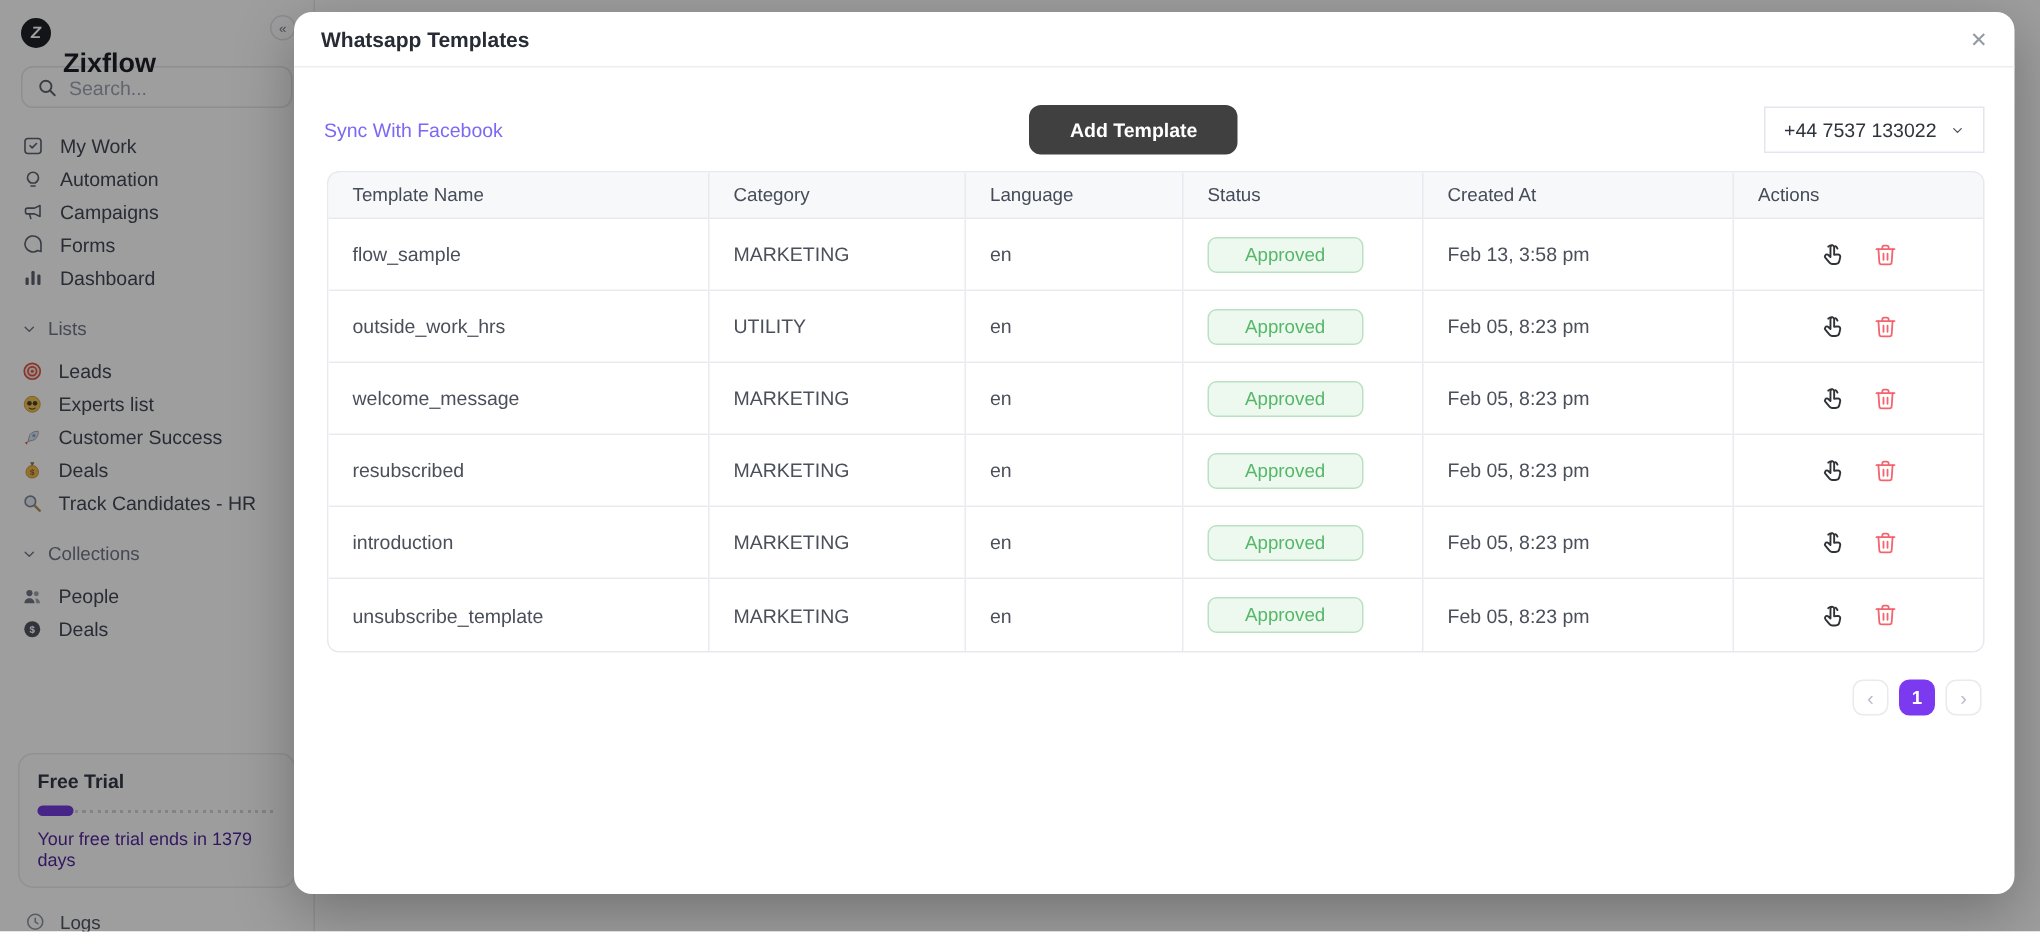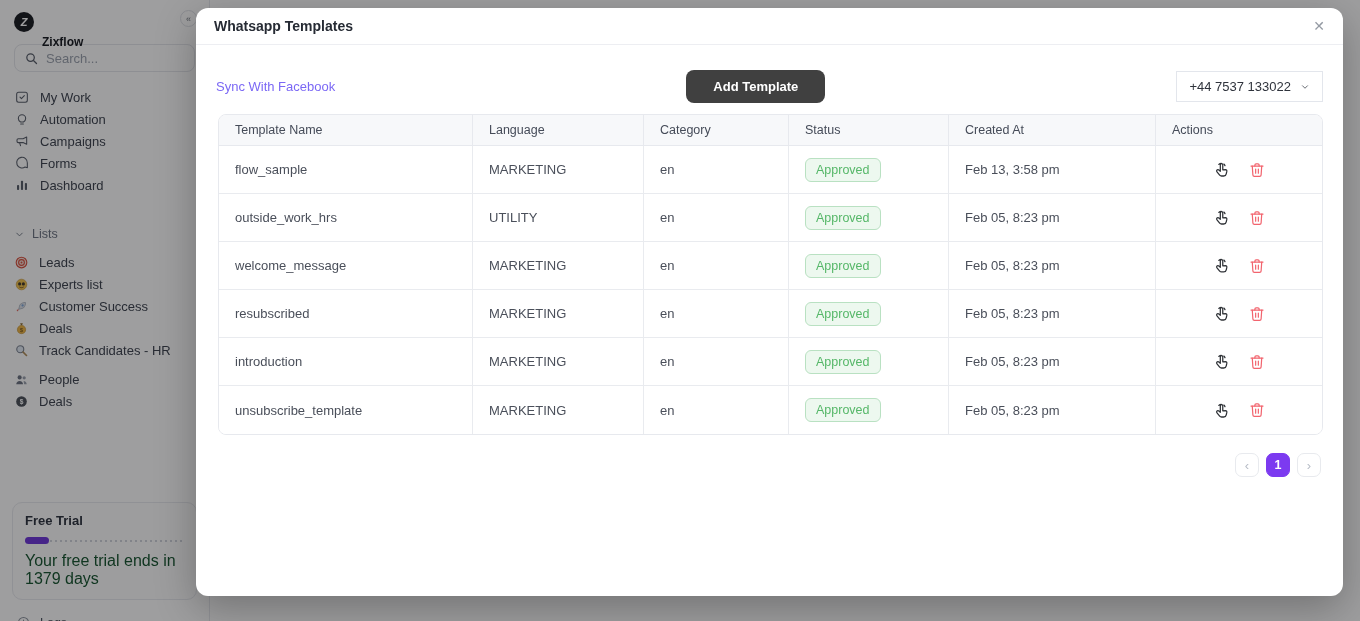--- a/index.html
+++ b/index.html
@@ -17,21 +17,21 @@
     position: absolute; left: 0; top: 0; width: 210px; height: 621px;
     background: #ffffff; border-right: 1px solid #e8eaee;
     padding: 12px 14px; z-index: 1;
   }
   .logo-row { display: flex; align-items: center; gap: 8px; height: 20px; }
   .logo-badge {
     width: 20px; height: 20px; border-radius: 50%; background: #17191f; color: #fff;
     display: flex; align-items: center; justify-content: center;
     font-size: 11px; font-weight: bold; font-style: italic;
   }
-  .logo-text { font-size: 12px; font-weight: 700; color: #15181e; margin-top: 40px; }
+  .logo-text { font-size: 18px; font-weight: 700; color: #15181e; margin-top: 40px; }
   .collapse-btn {
     position: absolute; left: 180px; top: 10px; width: 17px; height: 17px;
     border-radius: 50%; background: #fff; border: 1px solid #e0e2e8;
     display: flex; align-items: center; justify-content: center;
     font-size: 9px; color: #70767f; z-index: 2;
   }
   .search-box {
     margin-top: 12px; height: 28px; border: 1px solid #e4e6eb; border-radius: 8px;
     display: flex; align-items: center; gap: 7px; padding: 0 9px; background: #fff;
   }
@@ -39,41 +39,41 @@
     border: none; outline: none; width: 100%; font-size: 13px;
     font-family: "Liberation Sans", sans-serif; color: #3c424e; background: transparent;
   }
   .search-box input::placeholder { color: #9aa1ad; }
   .nav { margin-top: 14px; }
   .nav-item {
     display: flex; align-items: center; gap: 10px; height: 22px;
     font-size: 13px; color: #3c424e; cursor: pointer; border-radius: 6px;
   }
   .section-head {
-    display: flex; align-items: center; gap: 7px; height: 20px; margin-top: 28px;
+    display: flex; align-items: center; gap: 7px; height: 20px; margin-top: 13px;
     font-size: 12.5px; color: #6a7280; cursor: pointer;
   }
   .nicon { width: 16px; height: 16px; flex: 0 0 16px; }
   .cicon { width: 15px; height: 15px; flex: 0 0 15px; }
   .sidebar-bottom { position: absolute; left: 12px; right: 12px; top: 502px; }
   .trial-card {
     border: 1px solid #e8eaee; border-radius: 10px; background: #fdfdfe;
     padding: 10px 12px 11px;
   }
   .trial-title { font-size: 13px; font-weight: 700; color: #2b313c; }
   .trial-bar { position: relative; height: 7px; margin: 9px 0 8px; }
   .trial-track {
     position: absolute; left: 0; right: 0; top: 3px; height: 2px;
     background-image: repeating-linear-gradient(to right, #cfd3da 0 2px, transparent 2px 5px);
   }
   .trial-fill {
     position: absolute; left: 0; top: 0; height: 7px; width: 15%;
     background: #6d35d9; border-radius: 4px;
   }
-  .trial-msg { font-size: 16px; color: #14532d; }
+  .trial-msg { font-size: 12px; color: #4c1d95; }
   .footer-items { margin-top: 12px; padding-left: 4px; }
   .footer-item {
     display: flex; align-items: center; gap: 9px; height: 21px;
     font-size: 12.5px; color: #4a505b; cursor: pointer;
   }
 
   
   .overlay { position: absolute; inset: 0; background: rgba(12,12,16,0.40); z-index: 5; }
 
   
@@ -121,21 +121,21 @@
   }
   .th:last-child { border-right: none; }
   .trow { height: 48px; border-bottom: 1px solid #e9ebef; background: #fff; }
   .trow:last-child { border-bottom: none; }
   .td {
     display: flex; align-items: center; padding-left: 16px;
     font-size: 13px; color: #4a4f5a; border-right: 1px solid #e9ebef; overflow: hidden;
   }
   .td:last-child { border-right: none; }
   .badge {
-    display: inline-block; padding: 4px 10px; border-radius: 6px;
+    display: inline-block; padding: 4px 24px; border-radius: 6px;
     font-size: 12.5px; color: #55b768; background: #edf8ef; border: 1px solid #b9e1c2;
   }
   .td.actions { justify-content: center; padding-left: 0; gap: 17px; }
   .icon-btn { display: inline-flex; cursor: pointer; }
   .tap-icon { width: 19px; height: 19px; stroke: #2f3237; fill: none; stroke-width: 1.6; stroke-linecap: round; stroke-linejoin: round; }
   .trash-icon { width: 18px; height: 18px; stroke: #f2646e; fill: none; stroke-width: 1.6; stroke-linecap: round; stroke-linejoin: round; }
 
   
   .pagination { display: flex; justify-content: flex-end; gap: 7px; margin: 18px 22px 0 0; }
   .page-btn {
@@ -248,20 +248,26 @@
     </div>
     <div class="nav-item">
       <svg class="cicon" viewBox="0 0 24 24">
           <circle cx="10" cy="10" r="5.6" fill="#e3ebf5" stroke="#7a8290" stroke-width="1.8"></circle>
           <line x1="14.6" y1="14.6" x2="20" y2="20" stroke="#b08d57" stroke-width="2.6" stroke-linecap="round"></line>
         </svg>
       <span>Track Candidates - HR</span>
     </div>
   </div>
 
+  <div class="section-head">
+    <svg class="cicon" viewBox="0 0 24 24" fill="none" stroke="#6a7280" stroke-width="2" stroke-linecap="round" stroke-linejoin="round" style="width:11px;height:11px;flex:0 0 11px">
+        <polyline points="6,9 12,15 18,9"></polyline>
+      </svg>
+    <span>Collections</span>
+  </div>
   <div class="nav" style="margin-top:7px">
     <div class="nav-item">
       <svg class="cicon" viewBox="0 0 24 24">
           <circle cx="9" cy="8.6" r="3.3" fill="#6b7280"></circle>
           <path d="M3.6 19.5c0-3.1 2.3-5.3 5.4-5.3s5.4 2.2 5.4 5.3z" fill="#6b7280"></path>
           <circle cx="16.3" cy="9.3" r="2.6" fill="#9aa1ad"></circle>
           <path d="M15.3 14.4c2.9 0 5 2.1 5 5.1h-4z" fill="#9aa1ad"></path>
         </svg>
       <span>People</span>
     </div>
@@ -313,22 +319,22 @@
       <span>+44 7537 133022</span>
       <svg class="chev" viewBox="0 0 24 24" stroke-linecap="round" stroke-linejoin="round">
           <polyline points="6,9 12,15 18,9"></polyline>
         </svg>
     </div>
   </div>
 
   <div class="table">
     <div class="thead">
       <div class="th">Template Name</div>
+      <div class="th">Category</div>
       <div class="th">Language</div>
-      <div class="th">Category</div>
       <div class="th">Status</div>
       <div class="th">Created At</div>
       <div class="th">Actions</div>
     </div>
 
     <div class="tbody">
 
         <div class="trow">
           <div class="td">flow_sample</div>
           <div class="td">MARKETING</div>

